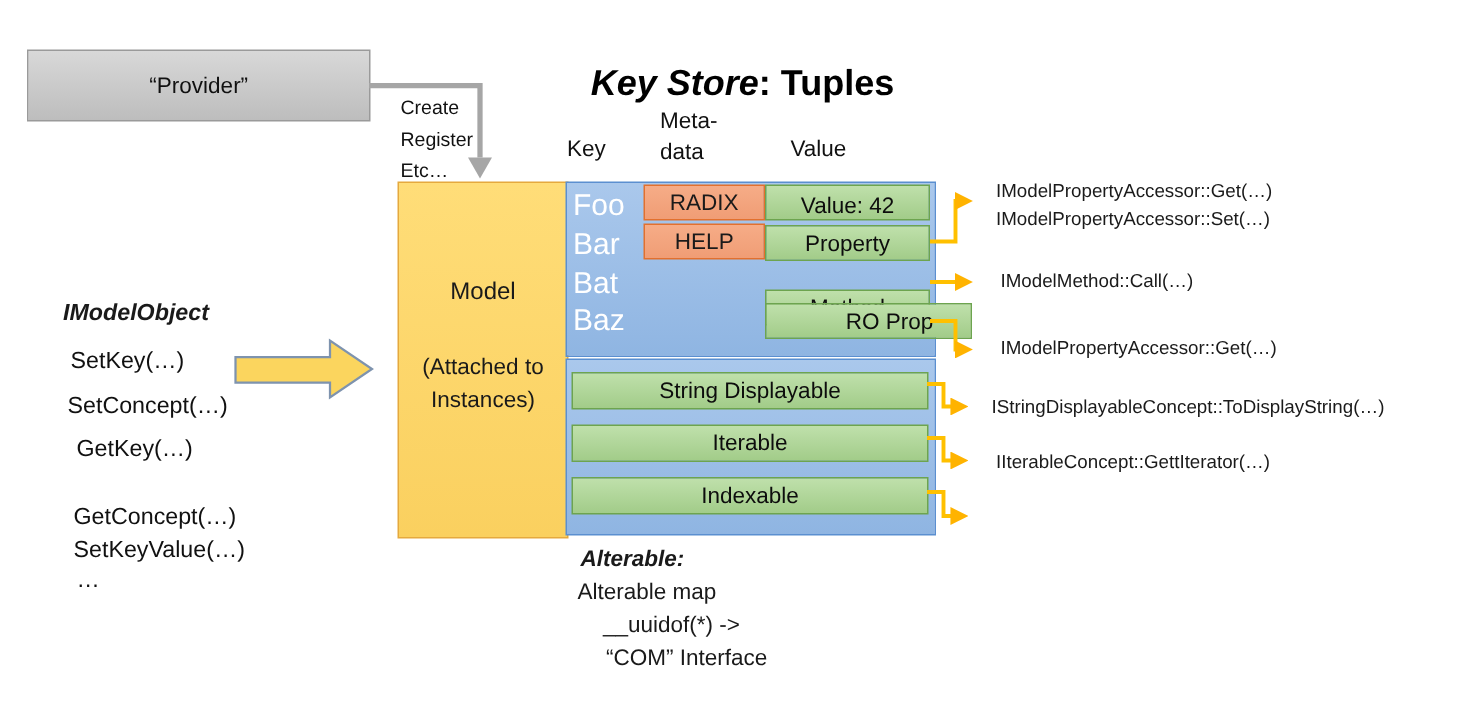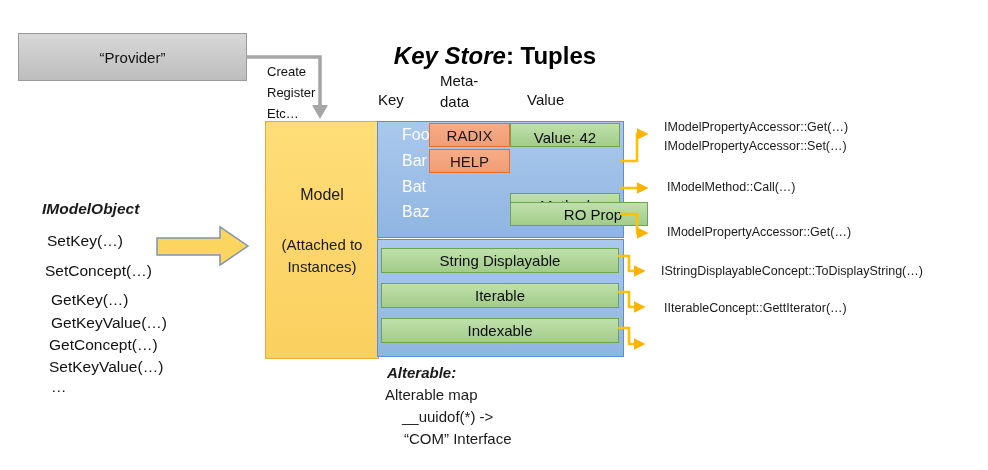--- a/index.html
+++ b/index.html
@@ -37,21 +37,21 @@
   .model-box .m-title{position:absolute;top:64px;left:0;width:100%;text-align:center;font-size:16px;}
   .model-box .m-sub1{position:absolute;top:114px;left:0;width:100%;text-align:center;font-size:15px;}
   .model-box .m-sub2{position:absolute;top:136px;left:0;width:100%;text-align:center;font-size:15px;}
   
   .blue-box{
     width:245px;background:linear-gradient(#aac8ec,#8fb5e2);
     border:1.5px solid #5b8fd0;
   }
   .blue-top{left:377px;top:121px;height:115px;}
   .blue-bottom{left:377px;top:239px;height:116px;}
-  .key-label{position:absolute;left:24px;font-size:16px;color:#ffffff;}
+  .key-label{position:absolute;left:4px;font-size:20px;color:#ffffff;}
   
   .meta-box{
     left:429px;width:79px;height:22px;
     background:linear-gradient(#f6ac87,#f09d75);
     border:1.5px solid #e2702e;
     display:flex;align-items:center;justify-content:center;font-size:15px;
   }
   
   .green{
     background:linear-gradient(#bfe0ab,#a2cc89);
@@ -114,20 +114,23 @@
   <div class="abs meta-box" style="top:123px;">
     <span>RADIX</span>
   </div>
   <div class="abs meta-box" style="top:149px;">
     <span>HELP</span>
   </div>
 
   <div class="abs green val-box" style="top:123px;align-items:flex-end;">
     <span>Value: 42</span>
   </div>
+  <div class="abs green val-box" style="top:150px;">
+    <span>Property</span>
+  </div>
   <div class="abs green val-box" style="top:193px;">
     <span>Method</span>
   </div>
   <div class="abs green val-box" style="top:202px;padding-left:28px;">
     <span>RO Prop</span>
   </div>
 
   <div class="abs green concept-row" style="top:248px;">
     <span>String Displayable</span>
   </div>
@@ -135,21 +138,20 @@
     <span>Iterable</span>
   </div>
   <div class="abs green concept-row" style="top:318px;">
     <span>Indexable</span>
   </div>
 
   <div class="abs imodel-title">IModelObject</div>
   <div class="abs method" style="left:47px;top:232px;">SetKey(…)</div>
   <div class="abs method" style="left:45px;top:262px;">SetConcept(…)</div>
   <div class="abs method" style="left:51px;top:291px;">GetKey(…)</div>
-  <div class="abs method" style="left:51px;top:314px;">GetKeyValue(…)</div>
   <div class="abs method" style="left:49px;top:336px;">GetConcept(…)</div>
   <div class="abs method" style="left:49px;top:358px;">SetKeyValue(…)</div>
   <div class="abs method" style="left:51px;top:378px;">…</div>
 
   <div class="abs annot" style="left:664px;top:120px;">IModelPropertyAccessor::Get(…)</div>
   <div class="abs annot" style="left:664px;top:139px;">IModelPropertyAccessor::Set(…)</div>
   <div class="abs annot" style="left:667px;top:180px;">IModelMethod::Call(…)</div>
   <div class="abs annot" style="left:667px;top:225px;">IModelPropertyAccessor::Get(…)</div>
   <div class="abs annot" style="left:661px;top:264px;">IStringDisplayableConcept::ToDisplayString(…)</div>
   <div class="abs annot" style="left:664px;top:301px;">IIterableConcept::GettIterator(…)</div>

